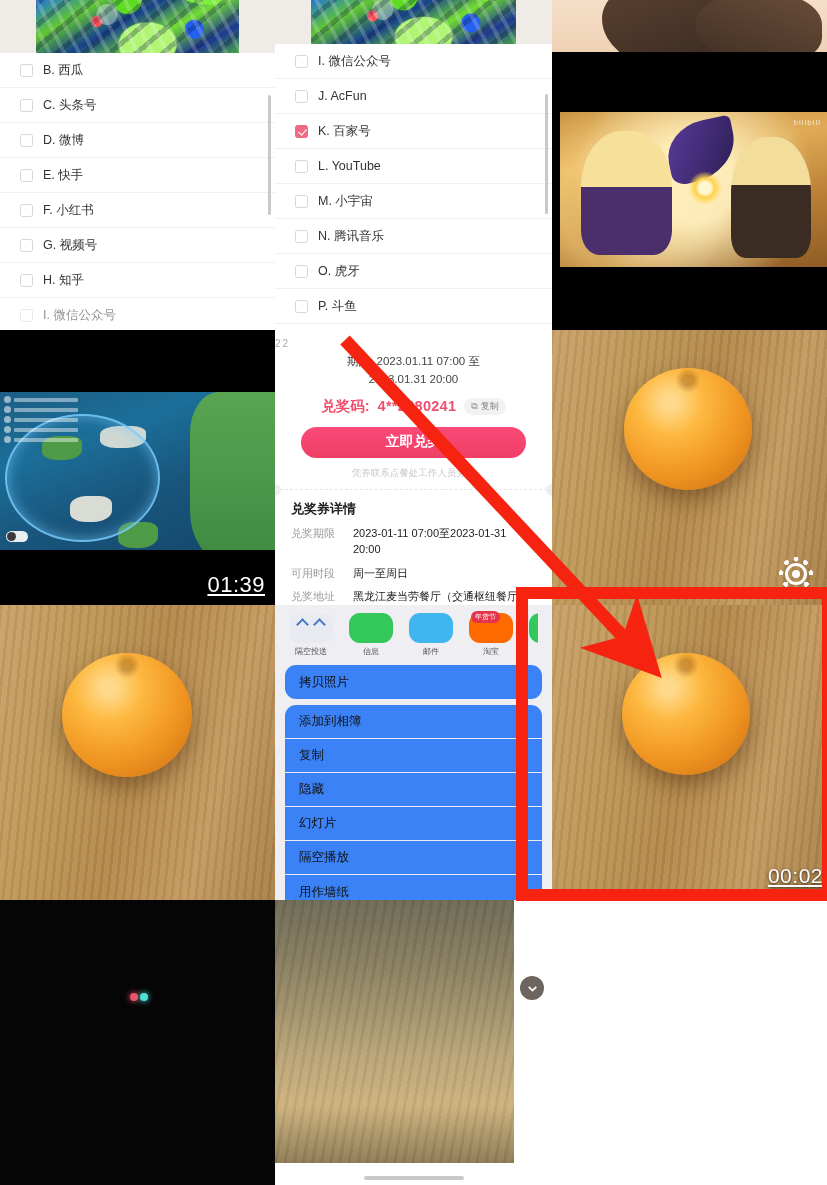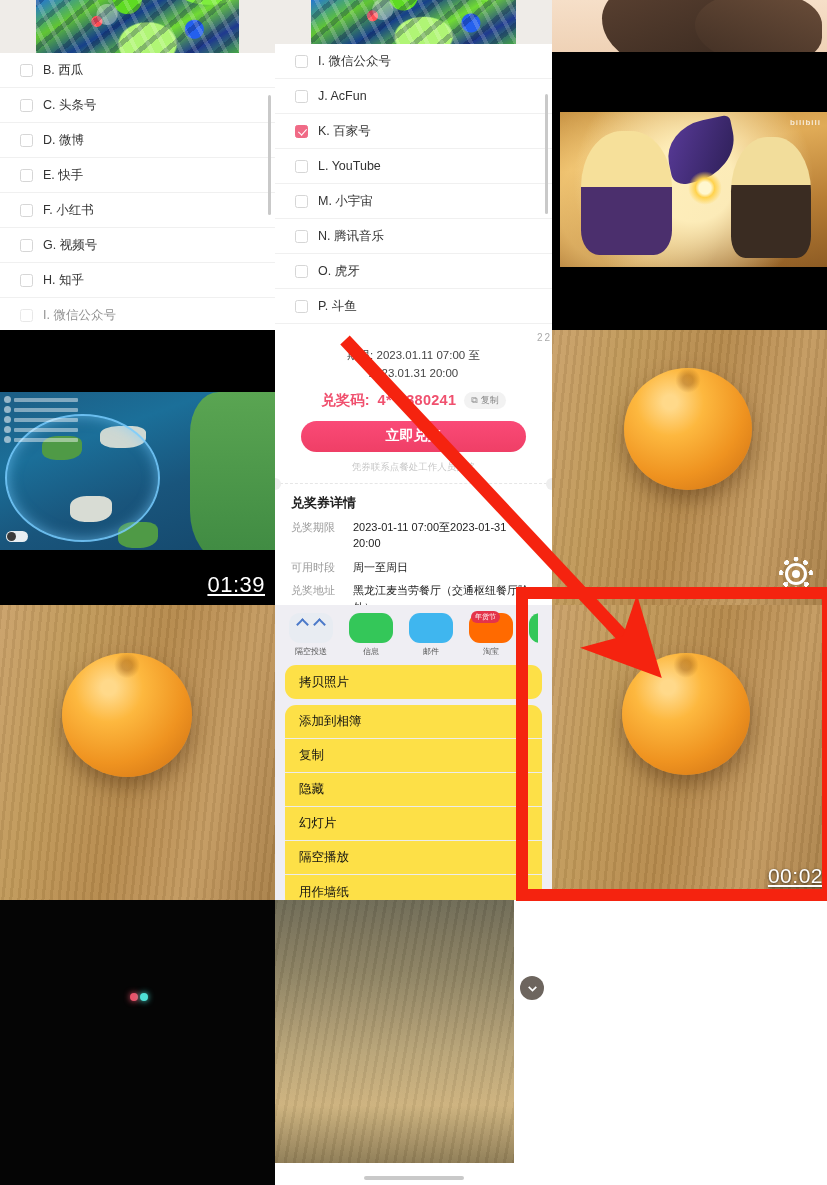--- a/index.html
+++ b/index.html
@@ -75,21 +75,20 @@
     background:linear-gradient(200deg,#6b4e3a,#402e23); border-radius:50% 50% 40% 60%;
   }
   .blackBar { position:absolute; left:0; right:0; background:#000; }
   .artwork {
     position:absolute; left:8px; right:0; top:112px; height:155px;
     background:
       radial-gradient(circle at 50% 45%, rgba(255,240,190,.95) 0 40px, transparent 120px),
       radial-gradient(circle at 22% 60%, rgba(255,220,140,.5) 0 60px, transparent 110px),
       linear-gradient(170deg,#c79243 0%,#e0ab57 30%,#b87e35 65%,#8e5c24 100%);
       overflow:hidden;
-      font-weight:bold;
   }
   .artwork::before{
     content:""; position:absolute; left:8%; top:12%; width:34%; height:80%;
     background:linear-gradient(180deg,#f6e09a 0 45%, #4b2f6d 45% 100%);
     border-radius:45% 45% 20% 20%;
     filter:blur(.4px);
   }
   .artwork::after{
     content:""; position:absolute; right:6%; top:16%; width:30%; height:78%;
     background:linear-gradient(180deg,#f2dd9b 0 40%, #3a2c22 40% 100%);
@@ -152,21 +151,21 @@
       radial-gradient(circle at 94% 46%, #fff 0 2.4px, transparent 2.6px),
       radial-gradient(circle at 80% 80%, #fff 0 2.4px, transparent 2.6px),
       radial-gradient(circle at 50% 94%, #fff 0 2.4px, transparent 2.6px),
       radial-gradient(circle at 20% 80%, #fff 0 2.4px, transparent 2.6px),
       radial-gradient(circle at 6% 46%, #fff 0 2.4px, transparent 2.6px),
       radial-gradient(circle at 22% 16%, #fff 0 2.4px, transparent 2.6px);
   }
 
   
   .coupon { position:absolute; inset:0; background:#fff; padding:0; }
-  .cpHead { text-align:right; padding-top:2px; }
+  .cpHead { text-align:left; padding-top:2px;margin-top:6px; }
   .cpTitleSm { font-size:10px; color:#aaa; letter-spacing:2px; }
   .cpValid { font-size:11.5px; color:#444; text-align:center; line-height:1.55; padding:4px 26px 0; }
   .cpCodeRow { display:flex; align-items:center; justify-content:center; gap:8px; margin-top:8px;}
   .cpCodeLbl { color:#f0506e; font-size:14.5px; font-weight:bold;text-align:center;}
   .cpCode { color:#f0506e; font-size:14.5px; font-weight:bold; letter-spacing:.3px;}
   .cpCopy { font-size:9px; color:#888; background:#f2f2f2; border-radius:9px; padding:2px 7px; display:flex; align-items:center; gap:3px;}
   .cpBtn {
     margin:11px 26px 0; height:31px; border-radius:16px;
     background:linear-gradient(180deg,#fa4a77,#ef3f66);
     color:#fff; font-size:14px; font-weight:bold;
@@ -184,21 +183,21 @@
   .cpRow .v { color:#222; flex:1; }
 
   
   .sheet { position:absolute; inset:0; background:#efeef3; }
   .appsRow { display:flex; gap:16px; padding:8px 14px 0; }
   .app { width:48px; text-align:center; position:relative;}
   .app .sq { width:44px; height:30px; border-radius:11px; margin:0 auto; position:relative; overflow:hidden;}
   .app .nm { font-size:8px; color:#555; margin-top:3px; white-space:nowrap; }
   .badge{ position:absolute; top:-2px; left:2px; background:#e4334a; color:#fff;
     font-size:7px; padding:1px 4px; border-radius:7px; z-index:2;}
-  .menuCard { margin:8px 10px 0; background:#fde047; border-radius:11px; overflow:hidden; }
+  .menuCard { margin:8px 10px 0; background:#3b82f6; border-radius:11px; overflow:hidden; }
   .menuCard.gap { margin-top:6px; }
   .mItem { display:flex; align-items:center; justify-content:space-between;
     height:34px; padding:0 14px; font-size:12.5px; color:#111;
     border-bottom:1px solid #ececec; }
   .mItem:last-child{ border-bottom:none; }
   .mIco { font-size:12px; color:#3a3a3a; opacity:.8; }
 
   
   .editor { position:absolute; inset:0; background:#fff; }
   .editorPhoto { position:absolute; left:0; right:38px; top:0; bottom:22px;

